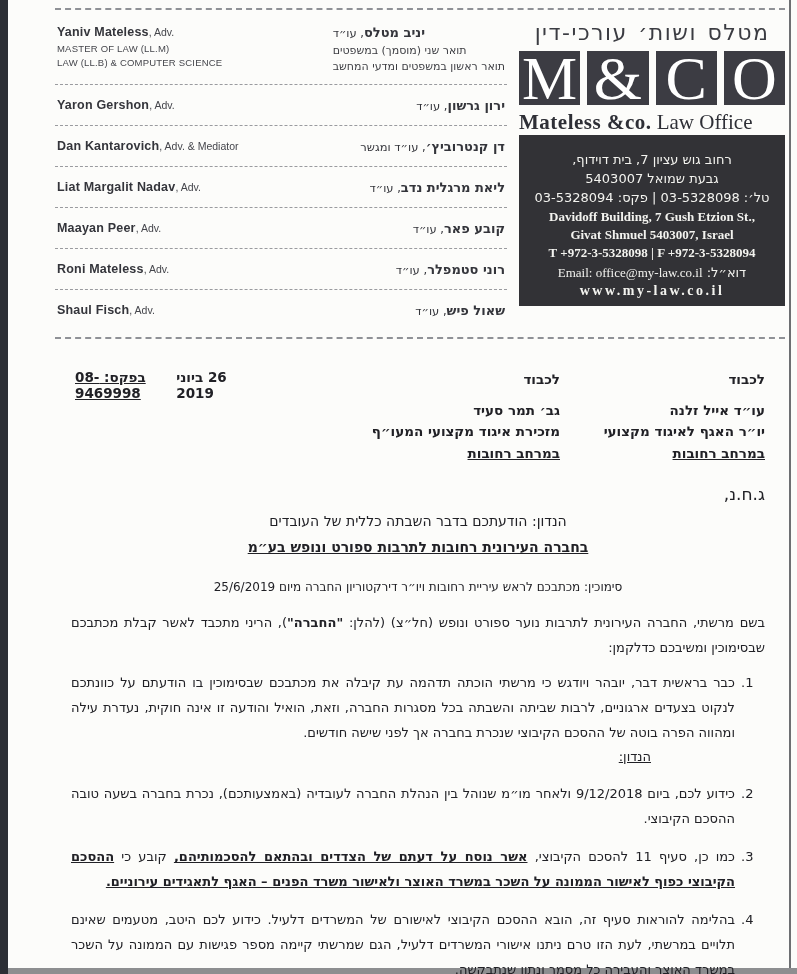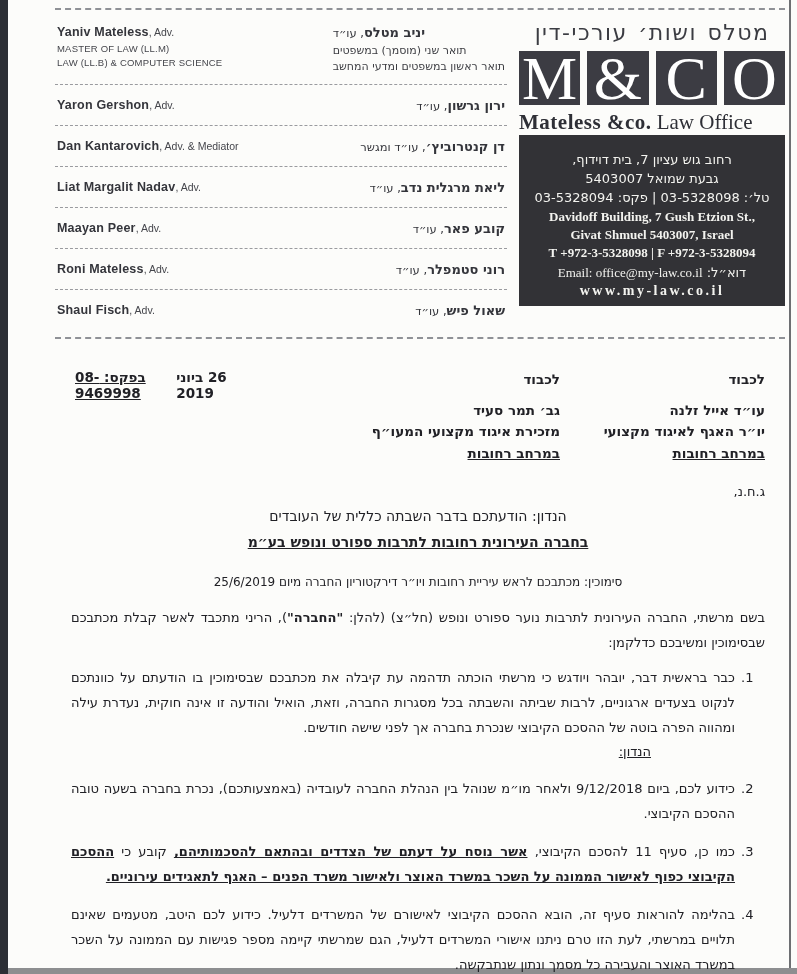--- a/index.html
+++ b/index.html
@@ -45,21 +45,21 @@
   .addr-row{display:flex;margin-top:30px;align-items:stretch;}
   .recipient{font-weight:bold;font-size:13.5px;line-height:1.6;}
   .recipient.r0{width:205px;}
   .recipient.r1{width:315px;}
   .recip-lines{margin-top:9px;}
   .recip-underline{text-decoration:underline;}
   .date-col{flex:1;display:flex;flex-direction:row;justify-content:space-between;text-align:left;padding-left:4px;}
   .date{font-weight:bold;font-size:13.5px;}
   .fax{font-weight:bold;font-size:13.5px;text-decoration:underline;margin-bottom:8px;}
 
-  .greeting{margin-top:20px;font-size:13px;}
+  .greeting{margin-top:20px;font-size:17px;}
   .subject{text-align:center;margin-top:4px;}
   .subj1{font-weight:normal;font-size:14px;line-height:26px;}
   .subj2{font-weight:bold;font-size:14px;line-height:26px;text-decoration:underline;}
   .ref{font-size:12px;margin-top:20px;}
 
   .intro{margin:16px 0 0 0;font-size:13px;line-height:25px;text-align:justify;}
   .intro b{font-weight:bold;}
 
   .items{margin-top:10px;}
   .item{display:flex;margin-bottom:13px;}

